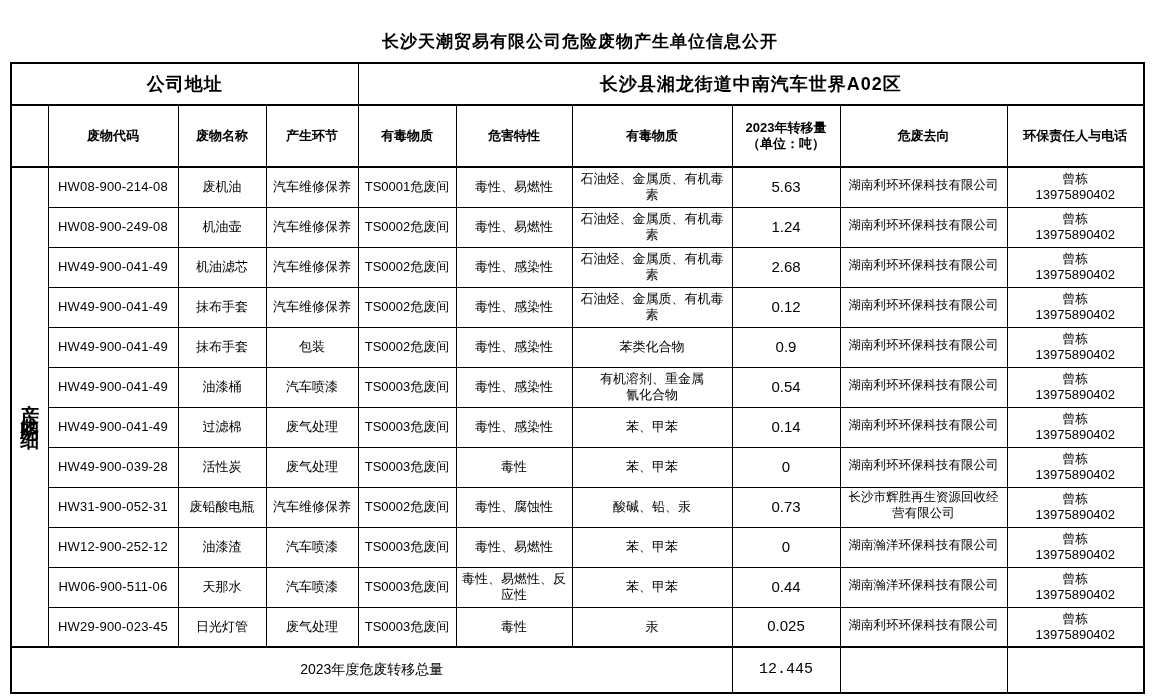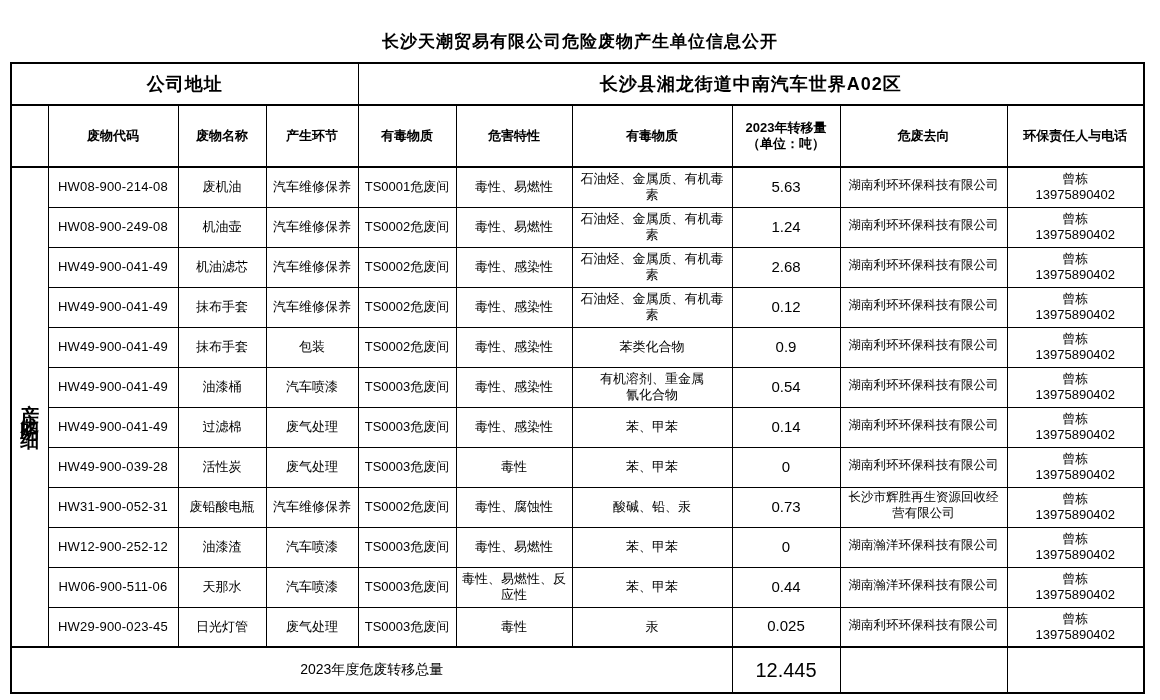--- a/index.html
+++ b/index.html
@@ -60,21 +60,21 @@
     padding: 6px 0;
   }
   td.amount { font-size: 15px; }
   td.code   { font-size: 13px; letter-spacing: 0.2px; }
   td.dest   { font-size: 12.5px; font-family: Liberation Mono, monospace; }
   tr.footer-row td {
     height: 46px;
     border-top: 2px solid #000;
     font-size: 14px;
   }
-  tr.footer-row td.total { font-size: 20px; }
+  tr.footer-row td.total { font-size: 15px; font-family: Liberation Mono, monospace; }
 </style>
 </head>
 <body>
 
 <div class="page-title">长沙天潮贸易有限公司危险废物产生单位信息公开</div>
 
 <table>
   <colgroup>
     <col style="width:37px">
       <col style="width:130px">

